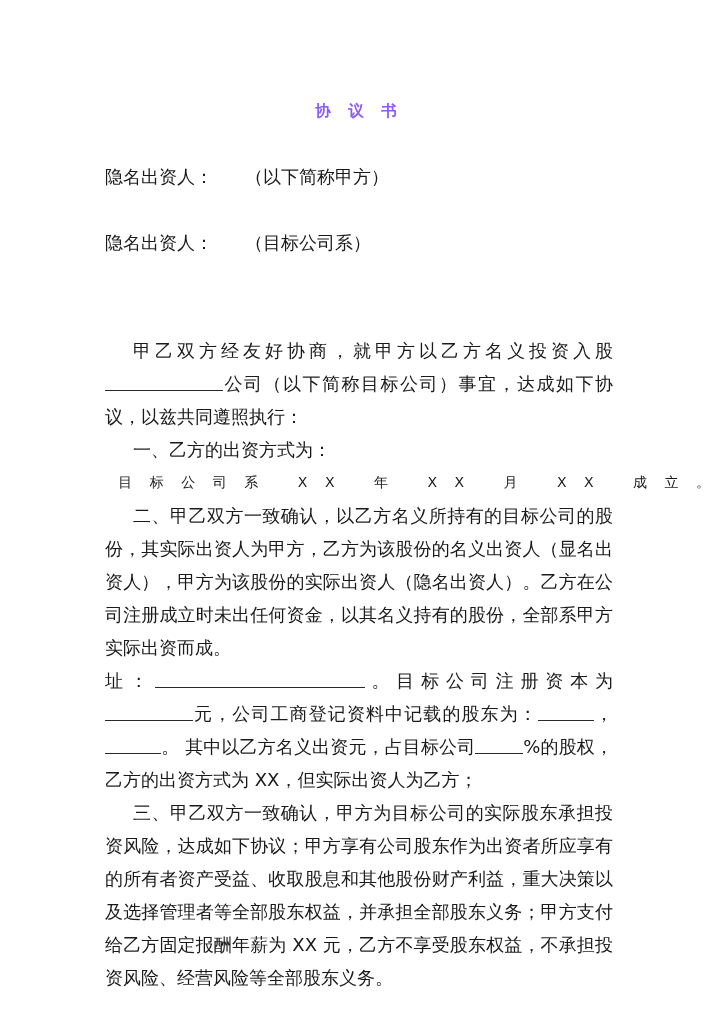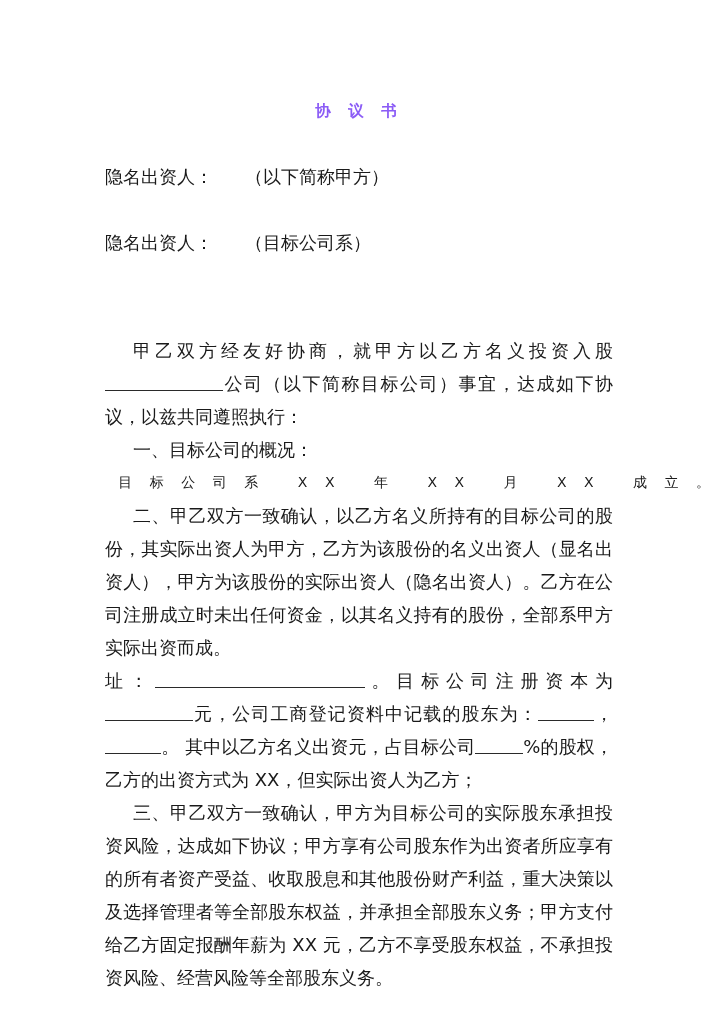--- a/index.html
+++ b/index.html
@@ -112,21 +112,21 @@
       </div>
       <div class="party-row">
         <span class="party-label">隐名出资人：</span><span class="party-alias">（目标公司系）</span>
       </div>
     </div>
 
     <div class="gap-intro"></div>
 
     <p class="para indent"><span>甲乙双方经友好协商，就甲方以乙方名义投资入股</span><span class="blank blank-xl"></span><span>公司（以下简称目标公司）事宜，达成如下协议，以兹共同遵照执行：</span></p>
 
-    <p class="para indent"><span>一、目标公司的概况：</span></p>
+    <p class="para indent"><span>一、乙方的出资方式为：</span></p>
 
     <div class="stretched">
       <span class="stretch-inner">&nbsp;&nbsp;&nbsp;<span class="sp">目标公司系 XX 年 XX 月 XX 成立。注册地</span></span>
     </div>
 
     <p class="para indent"><span>二、甲乙双方一致确认，以乙方名义所持有的目标公司的股份，其实际出资人为甲方，乙方为该股份的名义出资人（显名出资人），甲方为该股份的实际出资人（隐名出资人）。乙方在公司注册成立时未出任何资金，以其名义持有的股份，全部系甲方实际出资而成。</span></p>
 
     <p class="para"><span>址：</span><span class="blank blank-lg"></span><span>。目标公司注册资本为</span><span class="blank blank-md"></span><span>元，公司工商登记资料中记载的股东为：</span><span class="blank blank-sm"></span><span>，</span><span class="blank blank-sm"></span><span>。 其中以乙方名义出资</span><span>元，占目标公司</span><span class="blank blank-xs"></span><span>%的股权，乙方的出资方式为 XX，但实际出资人为乙方；</span></p>
 
     <p class="para indent"><span>三、甲乙双方一致确认，甲方为目标公司的实际股东承担投资风险，达成如下协议；甲方享有公司股东作为出资者所应享有的所有者资产受益、收取股息和其他股份财产利益，重大决策以及选择管理者等全部股东权益，并承担全部股东义务；甲方支付给乙方固定报酬年薪为 XX 元，乙方不享受股东权益，不承担投资风险、经营风险等全部股东义务。</span></p>

